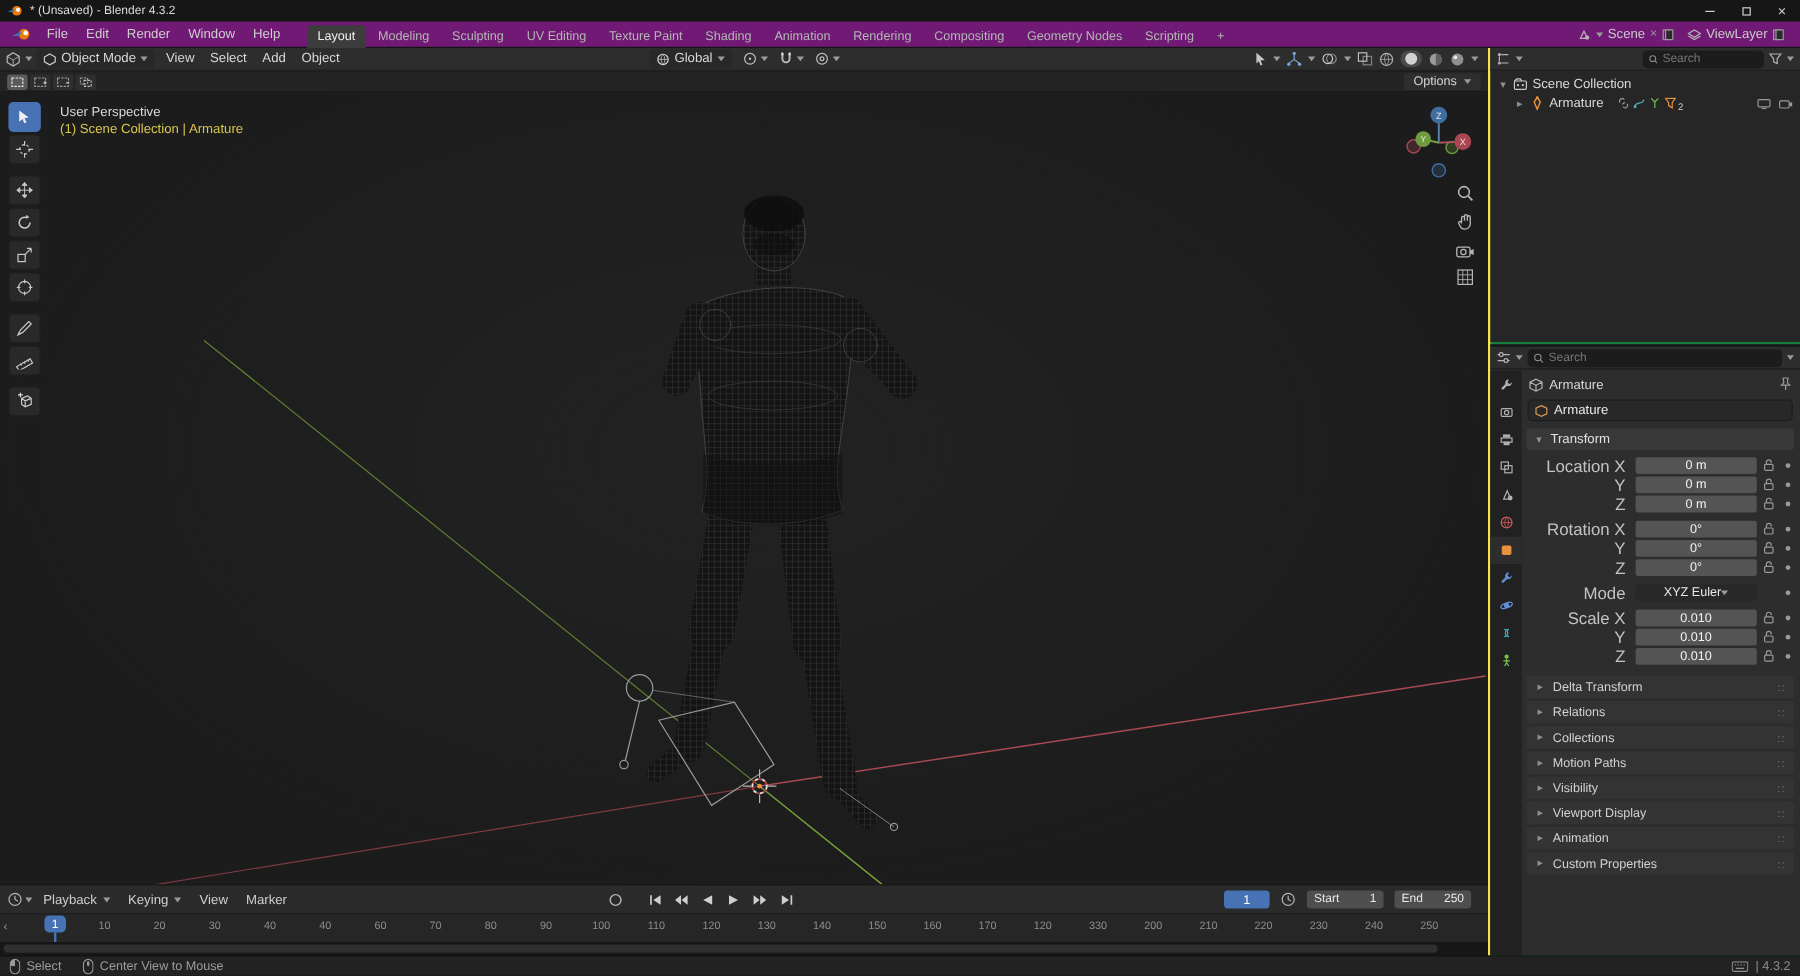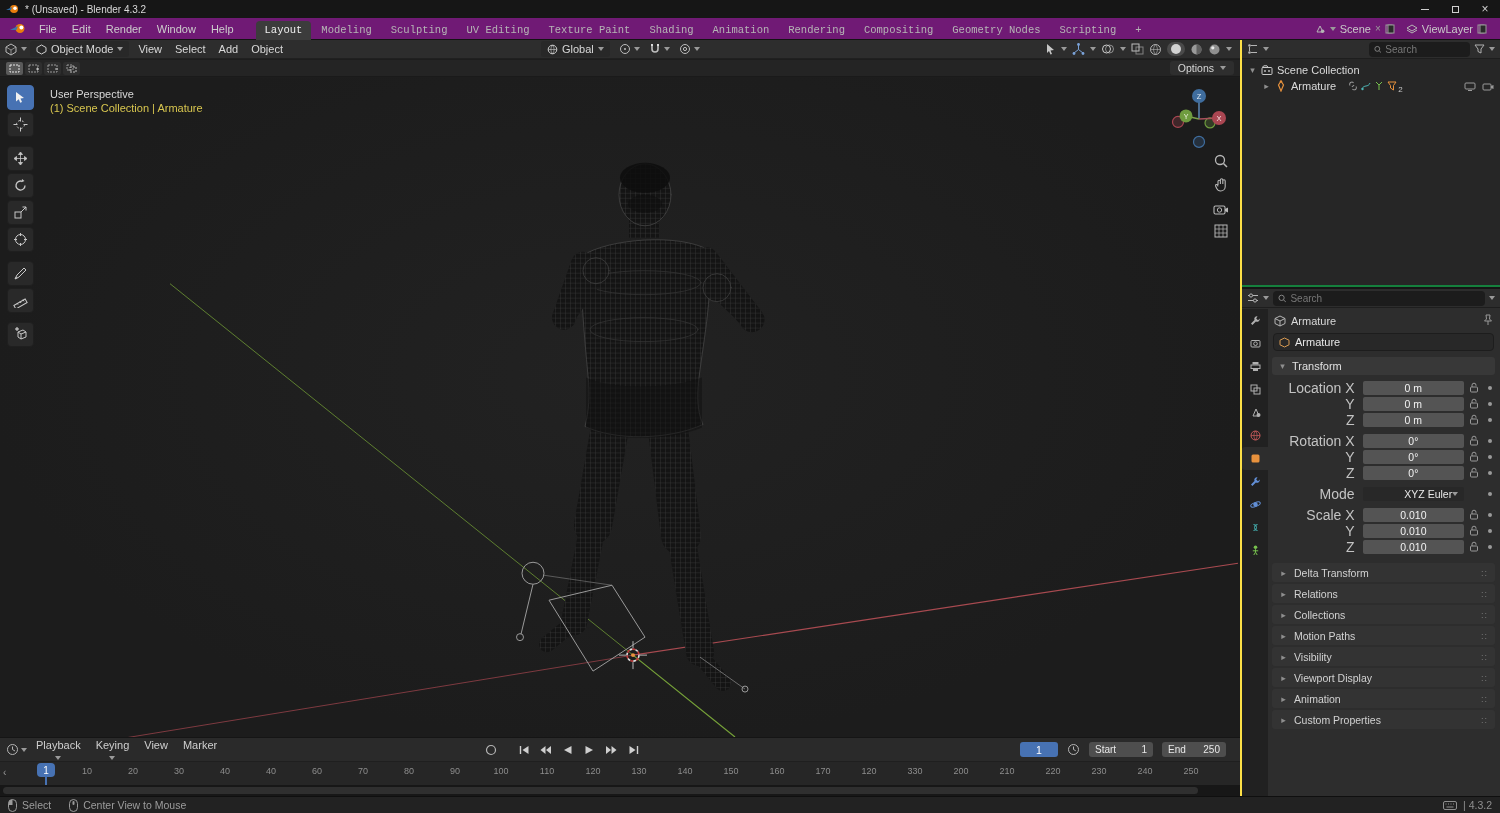--- a/index.html
+++ b/index.html
@@ -14,21 +14,21 @@
   .winbtn{width:30px;height:100%;display:flex;align-items:center;justify-content:center;color:#cfcfcf;}
   .winbtn .mingl{width:8px;height:1px;background:#cfcfcf;}
   .winbtn .maxgl{width:7px;height:7px;border:1px solid #cfcfcf;}
   .winbtn.close{font-size:12px;}
 
   
   .menubar{position:absolute;top:18px;left:0;width:100%;height:22px;background:#701a75;
     display:flex;align-items:center;padding:0 5px;gap:1px;color:#cdcdcd;border-bottom:1px solid #131313;}
   .menu-item{padding:2px 7px;border-radius:3px;}
   .tabs{display:flex;margin-left:14px;gap:1px;align-items:flex-end;height:22px;}
-  .tab{padding:3px 9px 4px 9px;color:#b5b5b5;border-radius:4px 4px 0 0;font-size:10.5px;font-family:Liberation Mono, monospace;}
+  .tab{padding:3px 9px 4px 9px;color:#b5b5b5;border-radius:4px 4px 0 0;font-size:10.5px;}
   .tab.active{background:#3c3c3c;color:#efefef;}
   .mb-right{margin-left:auto;display:flex;align-items:center;gap:3px;padding-right:4px;color:#c9c9c9;}
   .mb-group{display:flex;align-items:center;gap:4px;padding:0 4px;}
 
   .caret{width:0;height:0;border-left:3px solid transparent;border-right:3px solid transparent;
     border-top:4px solid #9a9a9a;display:inline-block;}
   .icon{display:inline-flex;align-items:center;justify-content:center;}
 
   
   .vp-header{position:absolute;top:40px;left:0;width:1240px;height:19px;background:#2d2d2d;
@@ -55,21 +55,21 @@
   .left-tools{position:absolute;left:7px;top:7px;display:flex;flex-direction:column;gap:2px;}
   .tool-btn{width:27px;height:25px;background:rgba(43,43,43,.88);border-radius:4px;
     display:flex;align-items:center;justify-content:center;border:1px solid #1f1f1f;}
   .tool-btn.active{background:#4772b3;border-color:#4772b3;}
   .tool-gap{height:5px;}
   .side-btn{position:absolute;left:1210px;width:22px;height:22px;display:flex;align-items:center;justify-content:center;border-radius:11px;}
 
   
   .timeline{position:absolute;top:737px;left:0;width:1240px;height:48px;background:#262626;border-top:1px solid #151515;}
   .tl-header{height:23px;display:flex;align-items:center;gap:2px;padding:0 6px;background:#2a2a2a;color:#cfcfcf;}
-  .tlmenu{display:flex;align-items:center;gap:5px;padding:1px 7px;border-radius:3px;flex-direction:column;}
+  .tlmenu{display:flex;align-items:center;gap:5px;padding:1px 7px;border-radius:3px;}
   .transport{display:flex;align-items:center;gap:3px;margin-left:255px;}
   .tbtn{width:19px;height:16px;display:flex;align-items:center;justify-content:center;border-radius:3px;}
   .tl-fields{margin-left:auto;display:flex;align-items:center;gap:9px;padding-right:8px;}
   .framefield{width:38px;height:15px;background:#4772b3;border-radius:3px;color:#fff;
     display:flex;align-items:center;justify-content:center;font-size:10.5px;}
   .rangefield{width:64px;height:15px;background:#4e4e4e;border-radius:3px;color:#e8e8e8;
     display:flex;align-items:center;justify-content:space-between;padding:0 6px;font-size:10px;}
   .tl-ruler{position:relative;height:25px;background:#262626;border-top:1px solid #1f1f1f;}
   .tick{position:absolute;top:4px;transform:translateX(-50%);font-size:9px;color:#8d8d8d;}
   .playhead{position:absolute;left:37px;top:1px;width:18px;height:14px;background:#4772b3;border-radius:4px;
@@ -108,21 +108,21 @@
   .pin{margin-left:auto;}
   .namefield{display:flex;align-items:center;gap:5px;height:18px;background:#282828;border:1px solid #1d1d1d;
     border-radius:4px;margin:3px 2px 6px 2px;padding:0 5px;color:#e8e8e8;}
   .phead{display:flex;align-items:center;gap:5px;height:18px;background:#383838;border-radius:3px;
     margin:0 1px 5px 1px;padding:0 6px;color:#e0e0e0;}
   .prow{display:flex;align-items:center;height:15px;margin-bottom:1px;}
   .plabel{width:92px;text-align:right;padding-right:8px;color:#c3c3c3;font-size:14px;}
   .pfield{width:102px;height:14px;background:#545454;border-radius:2px;color:#f2f2f2;font-size:10.5px;
     display:flex;align-items:center;justify-content:center;}
   .pdrop{width:102px;height:14px;background:#282828;border-radius:2px;color:#e8e8e8;font-size:10.5px;
-    display:flex;align-items:center;justify-content:flex-end;padding:0 6px;}
+    display:flex;align-items:center;justify-content:center;padding:0 6px;}
   .plock{width:19px;display:flex;justify-content:center;}
   .pdot{width:13px;display:flex;justify-content:center;}
   .pdot i{width:4px;height:4px;border-radius:50%;background:#9a9a9a;display:block;}
   .pgap{height:5px;}
   .psection{height:19px;background:#333333;border-radius:3px;margin:0 1px 2px 1px;display:flex;
     align-items:center;gap:6px;padding:0 7px;color:#d2d2d2;font-size:10.5px;}
   .psection .dots{margin-left:auto;color:#7a7a7a;letter-spacing:1px;font-size:9px;}
 </style>
 </head>
 <body>

